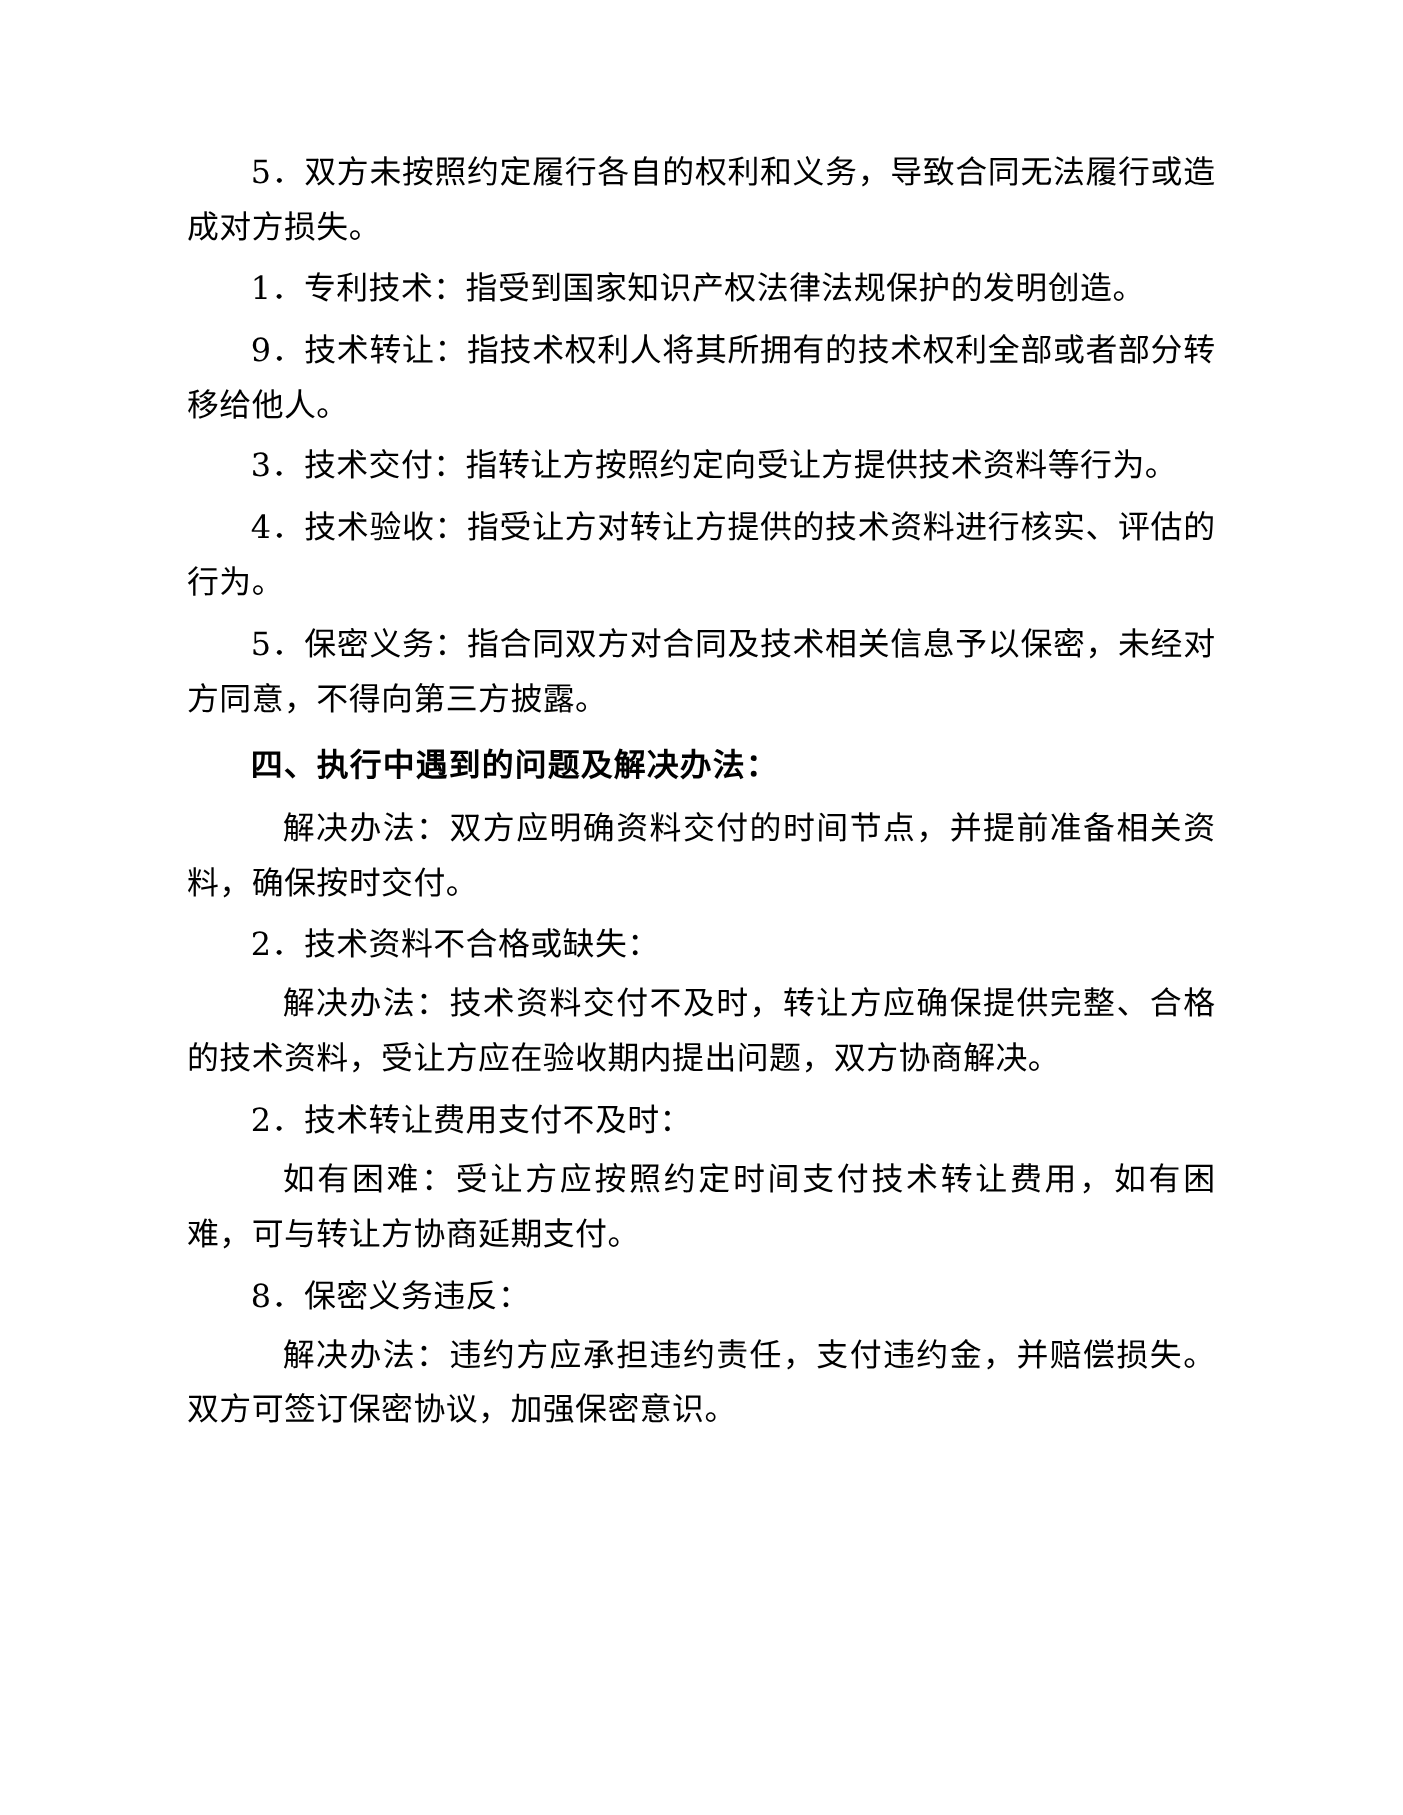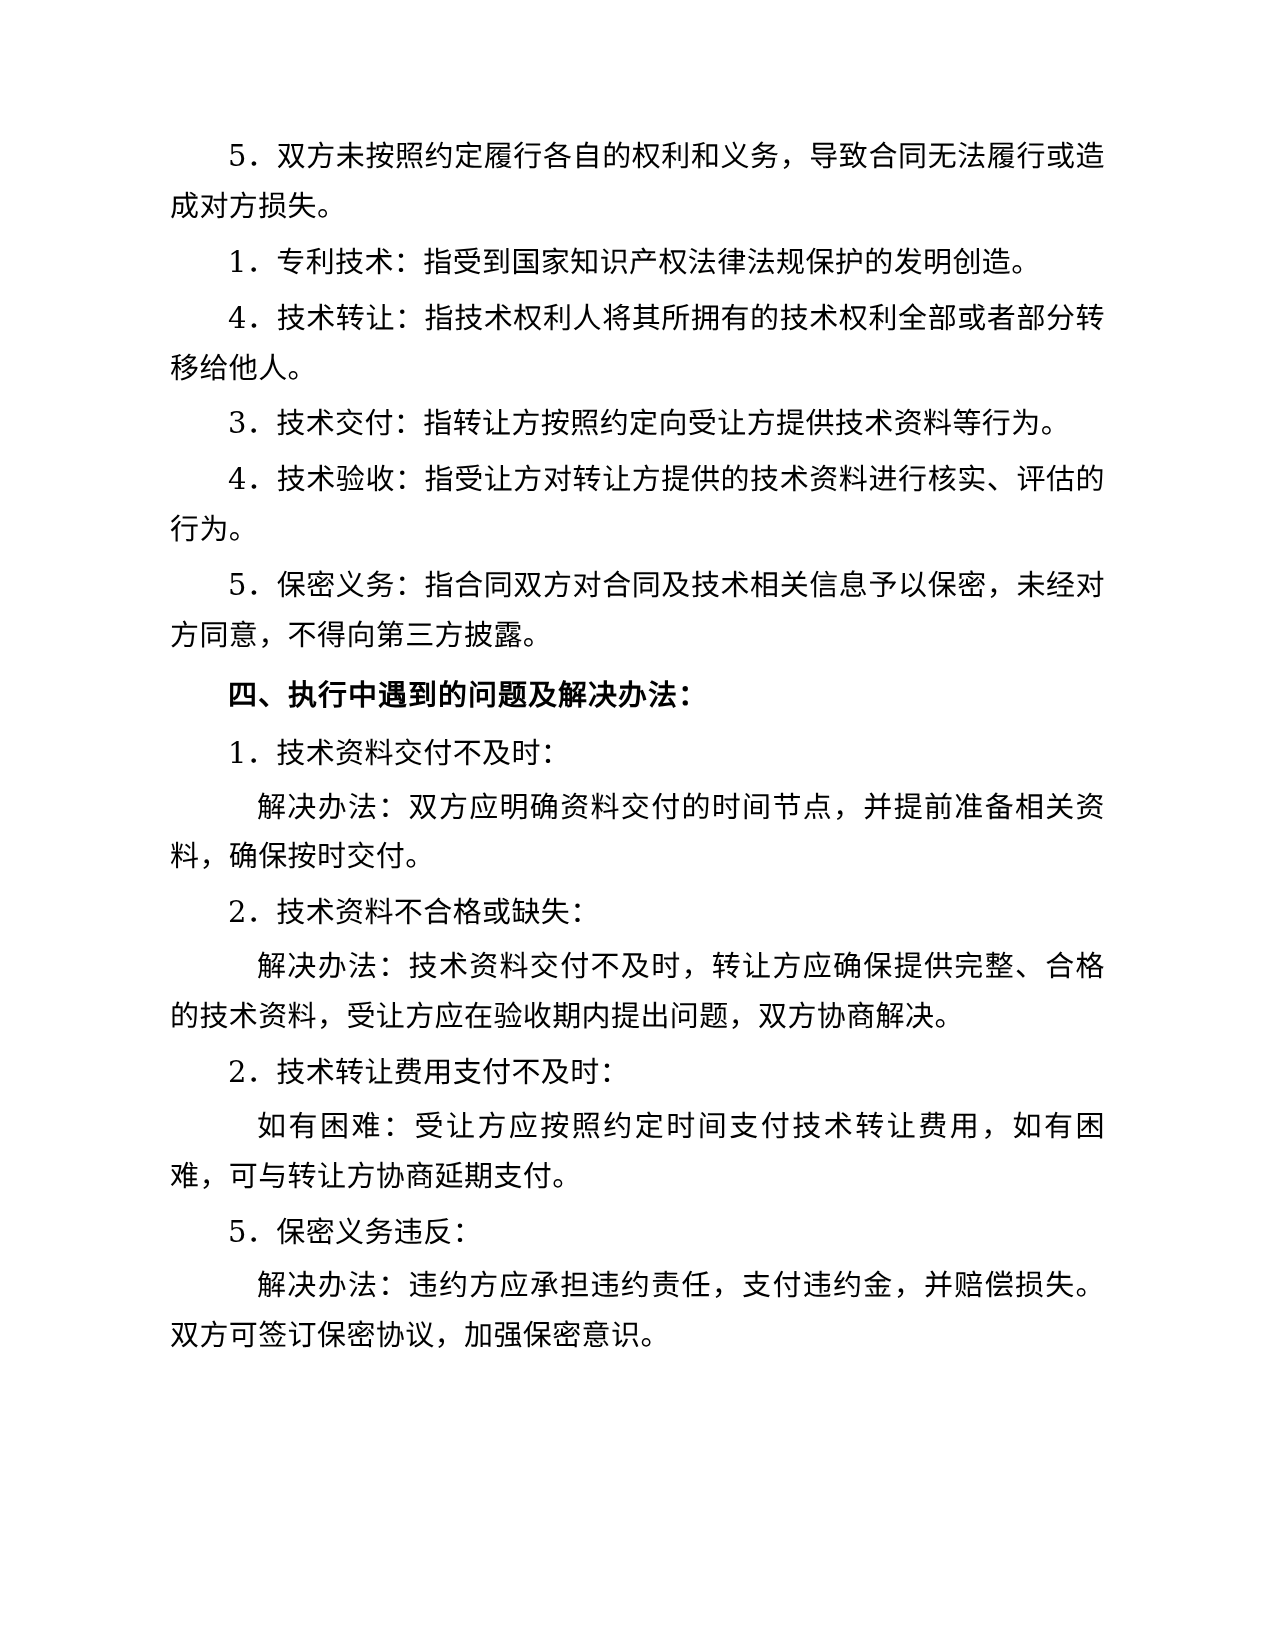--- a/index.html
+++ b/index.html
@@ -46,33 +46,32 @@
 </head>
 <body>
 
 <div class="page">
   <div class="doc-body">
 
     <p class="para">5．双方未按照约定履行各自的权利和义务，导致合同无法履行或造成对方损失。</p>
 
 
     <p class="para">1．专利技术：指受到国家知识产权法律法规保护的发明创造。</p>
-    <p class="para">4．技术转让：指技术权利人将其所拥有的技术权利全部或者部分转移给他人。</p>
+    <p class="para">9．技术转让：指技术权利人将其所拥有的技术权利全部或者部分转移给他人。</p>
     <p class="para">3．技术交付：指转让方按照约定向受让方提供技术资料等行为。</p>
     <p class="para">4．技术验收：指受让方对转让方提供的技术资料进行核实、评估的行为。</p>
     <p class="para">5．保密义务：指合同双方对合同及技术相关信息予以保密，未经对方同意，不得向第三方披露。</p>
 
     <p class="heading">四、执行中遇到的问题及解决办法：</p>
 
-    <p class="para tight">1．技术资料交付不及时：</p>
     <p class="sub">解决办法：双方应明确资料交付的时间节点，并提前准备相关资料，确保按时交付。</p>
 
     <p class="para tight">2．技术资料不合格或缺失：</p>
     <p class="sub">解决办法：技术资料交付不及时，转让方应确保提供完整、合格的技术资料，受让方应在验收期内提出问题，双方协商解决。</p>
 
     <p class="para tight">2．技术转让费用支付不及时：</p>
     <p class="sub">如有困难：受让方应按照约定时间支付技术转让费用，如有困难，可与转让方协商延期支付。</p>
 
-    <p class="para tight">5．保密义务违反：</p>
+    <p class="para tight">8．保密义务违反：</p>
     <p class="sub">解决办法：违约方应承担违约责任，支付违约金，并赔偿损失。双方可签订保密协议，加强保密意识。</p>
 
   </div>
 </div>
 
 </body></html>

